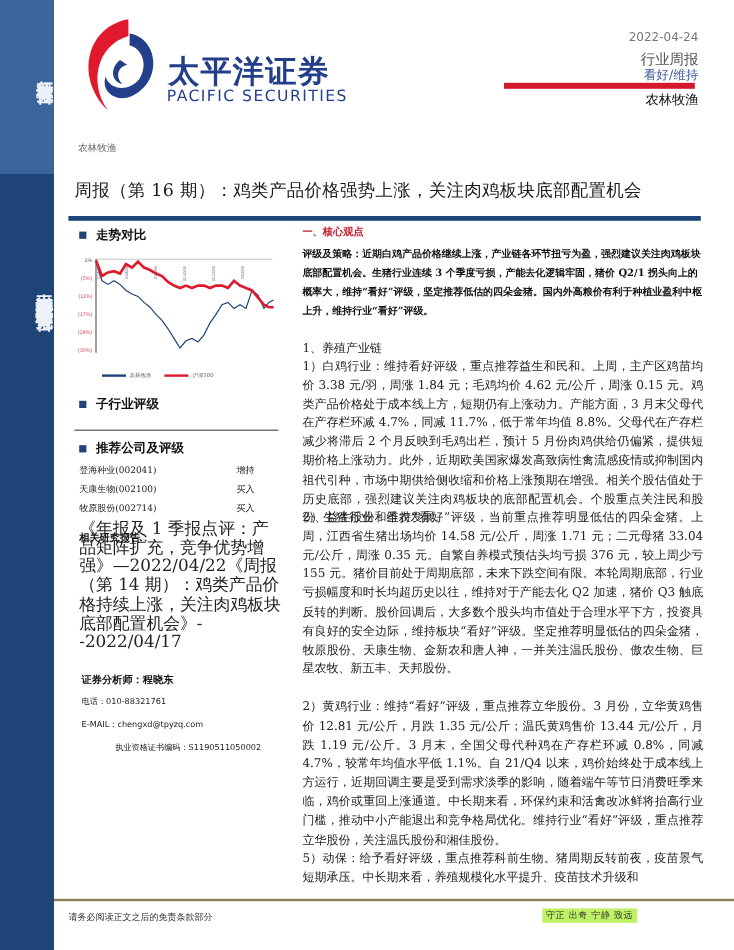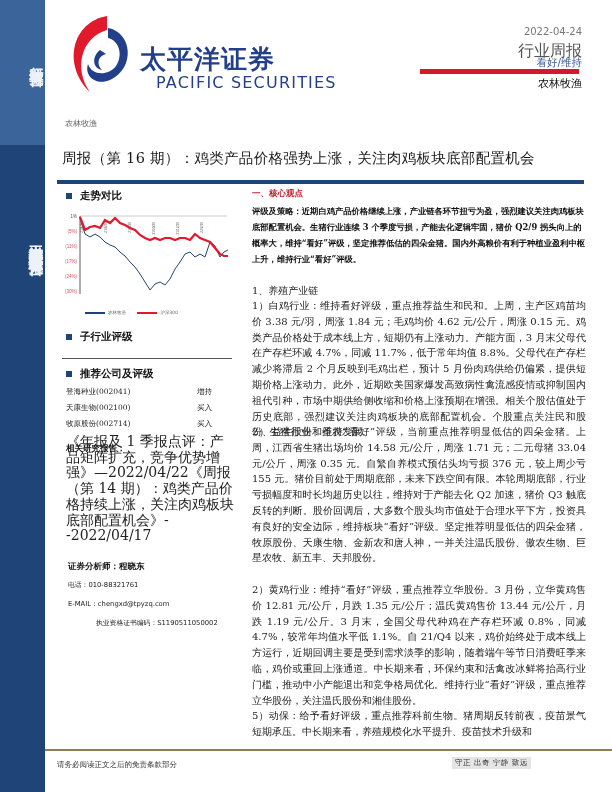--- a/index.html
+++ b/index.html
@@ -5,24 +5,24 @@
   * { margin:0; padding:0; box-sizing:border-box; }
   html, body { width:612px; height:792px; background:#fff; overflow:hidden; }
   body { position:relative; font-family:"DejaVu Serif", serif; color:#111; }
   .sidebar { position:absolute; left:0; top:0; width:45px; height:792px; background:#1f4478; }
   .sidebar-top { position:absolute; left:0; top:0; width:45px; height:145px; background:#3b649a; }
   .vert { position:absolute; left:0; width:45px; text-align:center; color:#eef2f8; font-weight:bold; font-size:14px; line-height:17.5px; writing-mode:vertical-rl; text-orientation:upright; letter-spacing:1px; }
   .vert.v1 { top:56px; }
   .vert.v2 { top:233px; font-size:14.5px; line-height:17.5px; }
   .logo { position:absolute; left:62px; top:10px; width:200px; height:90px; }
   .brand-cn { position:absolute; left:140px; top:42px; font-family:"DejaVu Sans", sans-serif; font-weight:bold; font-size:26px; color:#233f8a; letter-spacing:1px; }
-  .brand-en { position:absolute; left:156px; top:73px; font-family:"DejaVu Sans", sans-serif; font-size:16px; color:#233f8a; letter-spacing:1.2px; }
+  .brand-en { position:absolute; left:139px; top:73px; font-family:"DejaVu Sans", sans-serif; font-size:13px; color:#233f8a; letter-spacing:1.2px; }
   .hdr-right { position:absolute; right:30px; text-align:left; font-family:"DejaVu Sans", sans-serif; }
   .hdr-date { top:26px; font-size:10px; color:#777; }
-  .hdr-type { top:41px; font-size:16px; color:#555; }
+  .hdr-type { top:41px; font-size:12px; color:#555; }
   .hdr-rating { top:56px; font-size:10.5px; color:#3b5b9a; }
   .red-bar { position:absolute; left:420px; top:69px; width:159px; height:5px; background:#d6182c; }
   .hdr-sector { position:absolute; right:30px; top:76px; font-size:11px; color:#111; font-family:"DejaVu Sans", sans-serif; }
   .sector-small { position:absolute; left:65px; top:118px; font-size:8px; color:#666; font-family:"DejaVu Sans", sans-serif; }
   .title { position:absolute; left:62px; top:149px; font-size:14.5px; color:#1a1a1a; letter-spacing:0.3px; white-space:nowrap; }
   .title-rule { position:absolute; left:57px; top:180px; width:527px; height:4px; background:#1f4478; }
   .sq { display:inline-block; width:6px; height:6px; background:#1f4478; margin-right:8px; vertical-align:middle; }
   .sec-h { position:absolute; font-weight:bold; font-size:10.5px; white-space:nowrap; }
   .chart { position:absolute; left:62px; top:212px; width:170px; height:100px; }
   .legend { position:absolute; left:85px; top:310px; font-size:4.5px; color:#666; font-family:"DejaVu Sans", sans-serif; white-space:nowrap; }
@@ -32,21 +32,21 @@
   .stock-row .rt { position:absolute; left:131px; }
   .rel-h { position:absolute; left:66px; top:443px; font-weight:bold; font-size:8.5px; }
   .rel-body { position:absolute; left:66px; top:434px; width:170px; font-size:14px; line-height:15.7px; color:#222; }
   .analyst { position:absolute; left:68px; top:561px; font-weight:bold; font-size:8.5px; }
   .contact { position:absolute; left:68px; font-size:6.8px; color:#222; font-family:"DejaVu Sans", sans-serif; }
   .core-h { position:absolute; left:252px; top:188px; font-size:8.5px; color:#c41b2c; font-weight:bold; }
   .p-bold { position:absolute; left:252px; top:203px; width:334px; font-size:8.3px; line-height:16.1px; font-weight:bold; color:#111; }
   .p-body { position:absolute; left:252px; width:334px; font-size:10px; line-height:15.8px; color:#222; text-align:justify; }
   .footer-rule { position:absolute; left:45px; top:749px; width:567px; height:2px; background:#8b7f55; }
   .footer-left { position:absolute; left:57px; top:760px; font-size:7.5px; color:#333; }
-  .footer-right { position:absolute; left:452px; top:757px; font-size:7.5px; color:#333; background:#e5e5e5; padding:1px 3px; letter-spacing:0.5px; }
+  .footer-right { position:absolute; left:452px; top:757px; font-size:7.5px; color:#333; background:#bef264; padding:1px 3px; letter-spacing:0.5px; }
 </style>
 </head>
 <body>
 
 <div class="sidebar">
   <div class="sidebar-top"></div>
   <div class="vert v1">行业研究报告</div>
   <div class="vert v2">太平洋证券股份有限公司证券研究报告</div>
 </div>
 
@@ -116,21 +116,21 @@
 
 <div class="rel-h">相关研究报告：</div>
 <div class="rel-body">《年报及 1 季报点评：产品矩阵扩充，竞争优势增强》—2022/04/22《周报（第 14 期）：鸡类产品价格持续上涨，关注肉鸡板块底部配置机会》--2022/04/17</div>
 
 <div class="analyst">证券分析师：程晓东</div>
 <div class="contact" style="top:580px;">电话：010-88321761</div>
 <div class="contact" style="top:599px;text-align:center;">E-MAIL：chengxd@tpyzq.com</div>
 <div class="contact" style="top:618px;margin-left:28px;">执业资格证书编码：S1190511050002</div>
 
 <div class="core-h">一、核心观点</div>
-<div class="p-bold">评级及策略：近期白鸡产品价格继续上涨，产业链各环节扭亏为盈，强烈建议关注肉鸡板块底部配置机会。生猪行业连续 3 个季度亏损，产能去化逻辑牢固，猪价 Q2/9 拐头向上的概率大，维持“看好”评级，坚定推荐低估的四朵金猪。国内外高粮价有利于种植业盈利中枢上升，维持行业“看好”评级。</div>
+<div class="p-bold">评级及策略：近期白鸡产品价格继续上涨，产业链各环节扭亏为盈，强烈建议关注肉鸡板块底部配置机会。生猪行业连续 3 个季度亏损，产能去化逻辑牢固，猪价 Q2/1 拐头向上的概率大，维持“看好”评级，坚定推荐低估的四朵金猪。国内外高粮价有利于种植业盈利中枢上升，维持行业“看好”评级。</div>
 <div class="p-body" style="top:283px;">1、养殖产业链</div>
 <div class="p-body" style="top:298px;">1）白鸡行业：维持看好评级，重点推荐益生和民和。上周，主产区鸡苗均价 3.38 元/羽，周涨 1.84 元；毛鸡均价 4.62 元/公斤，周涨 0.15 元。鸡类产品价格处于成本线上方，短期仍有上涨动力。产能方面，3 月末父母代在产存栏环减 4.7%，同减 11.7%，低于常年均值 8.8%。父母代在产存栏减少将滞后 2 个月反映到毛鸡出栏，预计 5 月份肉鸡供给仍偏紧，提供短期价格上涨动力。此外，近期欧美国家爆发高致病性禽流感疫情或抑制国内祖代引种，市场中期供给侧收缩和价格上涨预期在增强。相关个股估值处于历史底部，强烈建议关注肉鸡板块的底部配置机会。个股重点关注民和股份、益生股份和圣农发展。</div>
 <div class="p-body" style="top:424px;">2）生猪行业：维持“看好”评级，当前重点推荐明显低估的四朵金猪。上周，江西省生猪出场均价 14.58 元/公斤，周涨 1.71 元；二元母猪 33.04 元/公斤，周涨 0.35 元。自繁自养模式预估头均亏损 376 元，较上周少亏 155 元。猪价目前处于周期底部，未来下跌空间有限。本轮周期底部，行业亏损幅度和时长均超历史以往，维持对于产能去化 Q2 加速，猪价 Q3 触底反转的判断。股价回调后，大多数个股头均市值处于合理水平下方，投资具有良好的安全边际，维持板块“看好”评级。坚定推荐明显低估的四朵金猪，牧原股份、天康生物、金新农和唐人神，一并关注温氏股份、傲农生物、巨星农牧、新五丰、天邦股份。</div>
 <div class="p-body" style="top:582px;">2）黄鸡行业：维持“看好”评级，重点推荐立华股份。3 月份，立华黄鸡售价 12.81 元/公斤，月跌 1.35 元/公斤；温氏黄鸡售价 13.44 元/公斤，月跌 1.19 元/公斤。3 月末，全国父母代种鸡在产存栏环减 0.8%，同减 4.7%，较常年均值水平低 1.1%。自 21/Q4 以来，鸡价始终处于成本线上方运行，近期回调主要是受到需求淡季的影响，随着端午等节日消费旺季来临，鸡价或重回上涨通道。中长期来看，环保约束和活禽改冰鲜将抬高行业门槛，推动中小产能退出和竞争格局优化。维持行业“看好”评级，重点推荐立华股份，关注温氏股份和湘佳股份。</div>
 <div class="p-body" style="top:708px;">5）动保：给予看好评级，重点推荐科前生物。猪周期反转前夜，疫苗景气短期承压。中长期来看，养殖规模化水平提升、疫苗技术升级和</div>
 
 <div class="footer-rule"></div>
 <div class="footer-left">请务必阅读正文之后的免责条款部分</div>
 <div class="footer-right">守正 出奇 宁静 致远</div>
 

